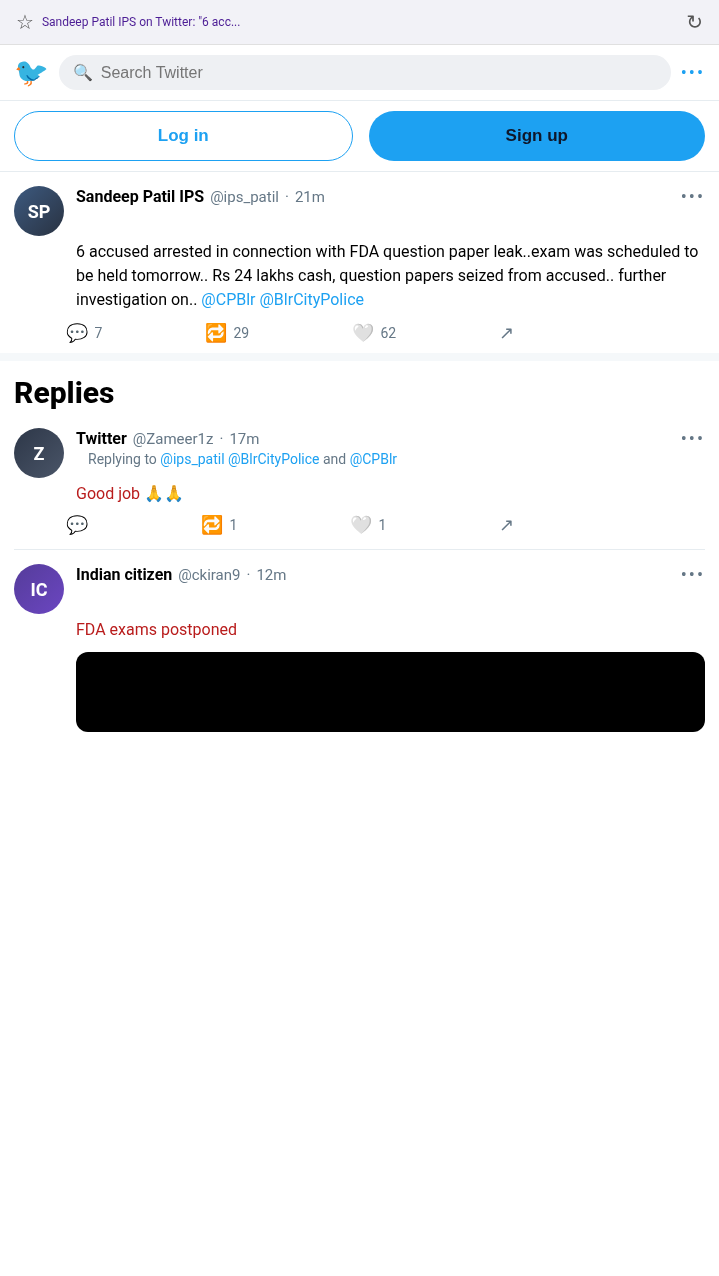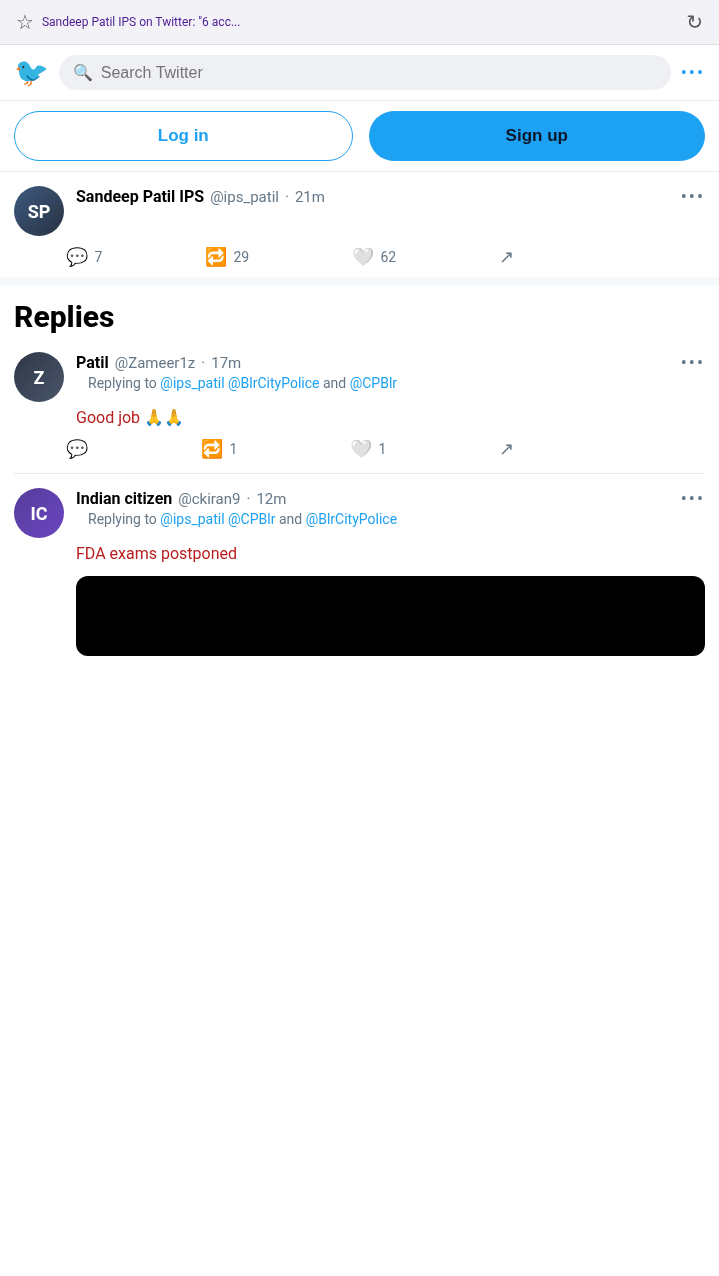--- a/index.html
+++ b/index.html
@@ -296,20 +296,23 @@
         <div class="tweet-user-info">
           <span class="tweet-name">Sandeep Patil IPS</span>
           <span class="tweet-handle">@ips_patil</span>
           <span class="tweet-dot">·</span>
           <span class="tweet-time">21m</span>
         </div>
         <span class="tweet-more">•••</span>
       </div>
     </div>
   </div>
+  <div class="tweet-body">
+    <span>6 accused arrested in connection with FDA question paper leak..exam was scheduled to be held tomorrow.. Rs 24 lakhs cash, question papers seized from accused.. further investigation on.. </span><span class="tweet-link">@CPBlr</span> <span class="tweet-link">@BlrCityPolice</span>
+  </div>
   <div class="tweet-actions">
     <div class="action-item">
       <span class="action-icon">💬</span>
       <span>7</span>
     </div>
     <div class="action-item">
       <span class="action-icon">🔁</span>
       <span>29</span>
     </div>
     <div class="action-item">
@@ -326,21 +329,21 @@
   <h2 class="replies-title">Replies</h2>
 
   <div class="reply-container">
     <div class="reply-header">
       <div class="avatar-placeholder avatar-zameer" style="background: linear-gradient(135deg, #2d3748, #4a5568);">
         <span>Z</span>
       </div>
       <div class="reply-meta">
         <div class="tweet-user-line">
           <div class="tweet-user-info">
-            <span class="tweet-name">Patil</span>
+            <span class="tweet-name">Twitter</span>
             <span class="tweet-handle">@Zameer1z</span>
             <span class="tweet-dot">·</span>
             <span class="tweet-time">17m</span>
           </div>
           <span class="tweet-more">•••</span>
         </div>
         <div class="replying-to">
           Replying to <span class="tweet-link">@ips_patil</span> <span class="tweet-link">@BlrCityPolice</span> and <span class="tweet-link">@CPBlr</span>
         </div>
       </div>
@@ -374,23 +377,20 @@
       <div class="reply-meta">
         <div class="tweet-user-line">
           <div class="tweet-user-info">
             <span class="tweet-name">Indian citizen</span>
             <span class="tweet-handle">@ckiran9</span>
             <span class="tweet-dot">·</span>
             <span class="tweet-time">12m</span>
           </div>
           <span class="tweet-more">•••</span>
         </div>
-        <div class="replying-to">
-          Replying to <span class="tweet-link">@ips_patil</span> <span class="tweet-link">@CPBlr</span> and <span class="tweet-link">@BlrCityPolice</span>
-        </div>
       </div>
     </div>
     <div class="reply-body">
       FDA exams postponed
     </div>
     <div class="tweet-image-preview"></div>
   </div>
 
 </div>
 

